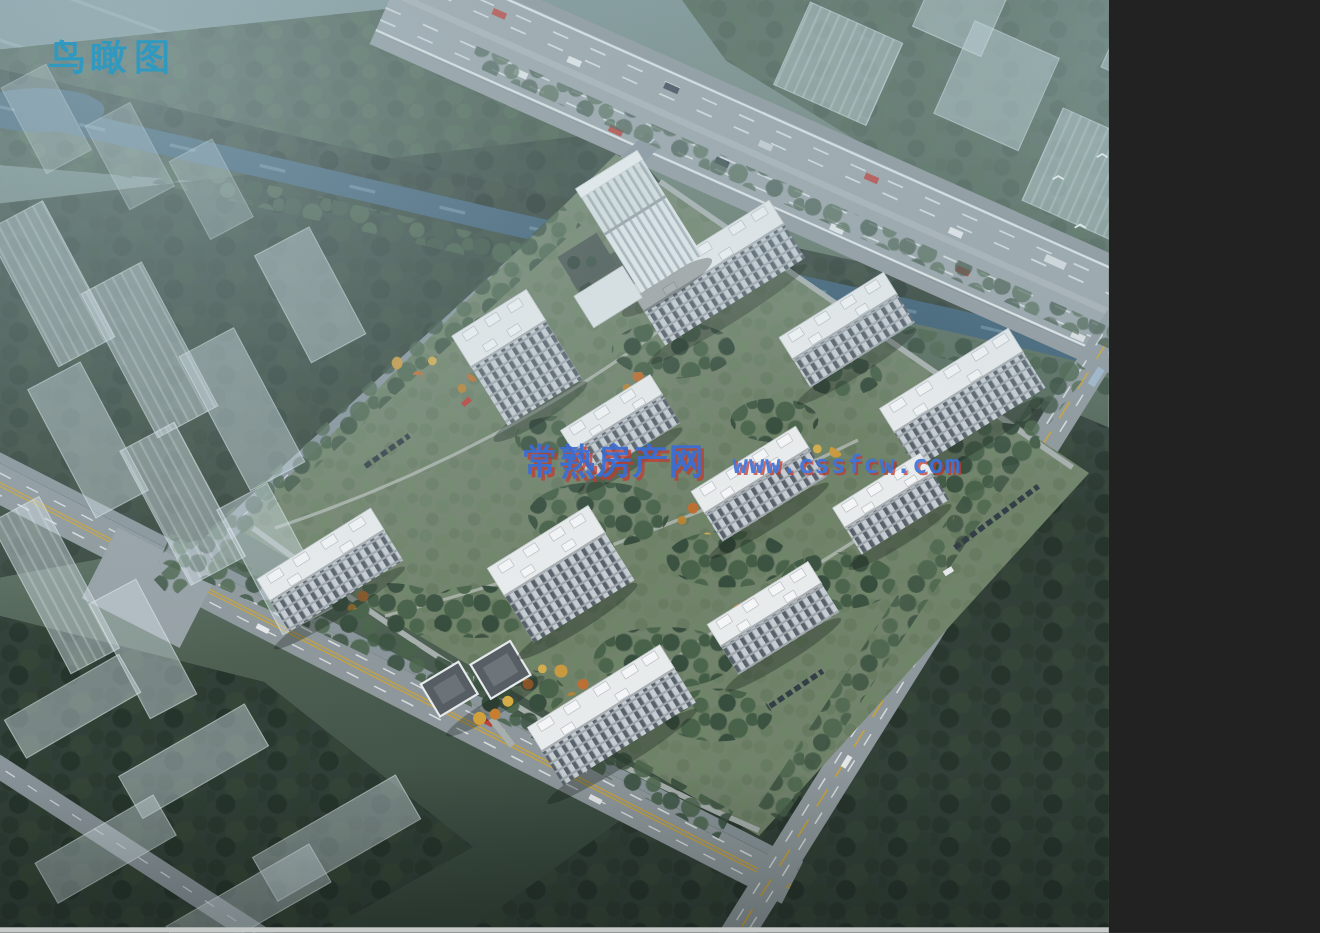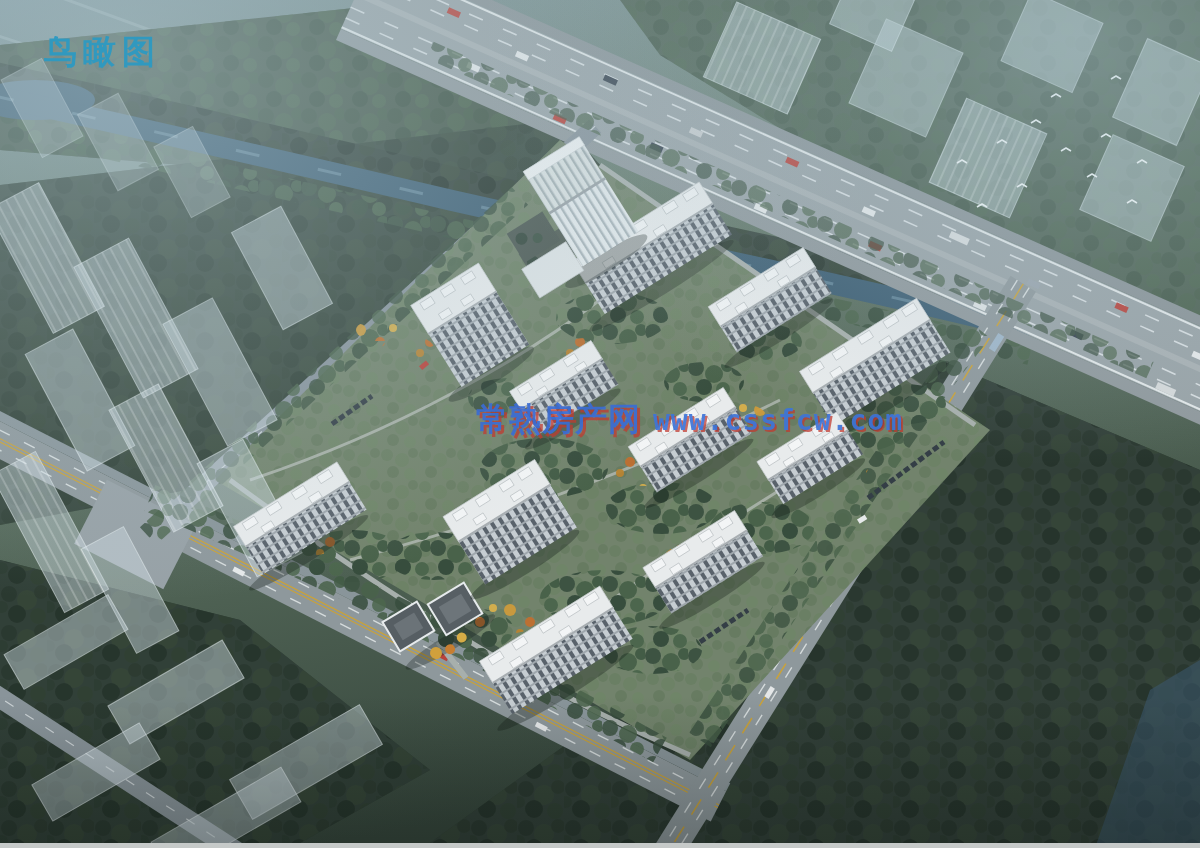--- a/index.html
+++ b/index.html
@@ -1,24 +1,24 @@
 <!DOCTYPE html>
 <html><head>
 <meta charset="utf-8">
 <style>
   html,body{margin:0;padding:0;background:#222;}
-  .stage{position:relative;width:1200px;height:848px;overflow:hidden;
+  .stage{position:relative;width:1008px;height:848px;overflow:hidden;
          background:#ffffff;font-family:"DejaVu Sans",sans-serif;}
   .stage svg{position:absolute;left:0;top:0;}
   .view-label{position:absolute;left:44px;top:30px;font-size:33px;font-weight:bold;
               color:#2D9AC2;letter-spacing:6px;opacity:.95;z-index:5;}
   .watermark{position:absolute;left:476px;top:398px;white-space:nowrap;z-index:5;opacity:.92;}
   .wm-cn{font-size:32px;font-weight:bold;color:#3B6CD4;letter-spacing:1px;
          text-shadow:3px 3px 0 rgba(192,57,47,.8);}
-  .wm-url{font-size:28px;font-weight:bold;color:#3F74D8;letter-spacing:1px;margin-left:12px;
+  .wm-url{font-size:23px;font-weight:bold;color:#3F74D8;letter-spacing:1px;margin-left:25px;
           font-family:"DejaVu Sans Mono",monospace;text-shadow:2px 2px 0 rgba(192,57,47,.8);}
 </style>
 </head>
 <body>
 
 <div class="stage">
 
 <svg width="1200" height="848" viewBox="0 0 1200 848">
   <defs>
     <linearGradient id="gBase" x1="0" y1="0" x2="0.25" y2="1">

